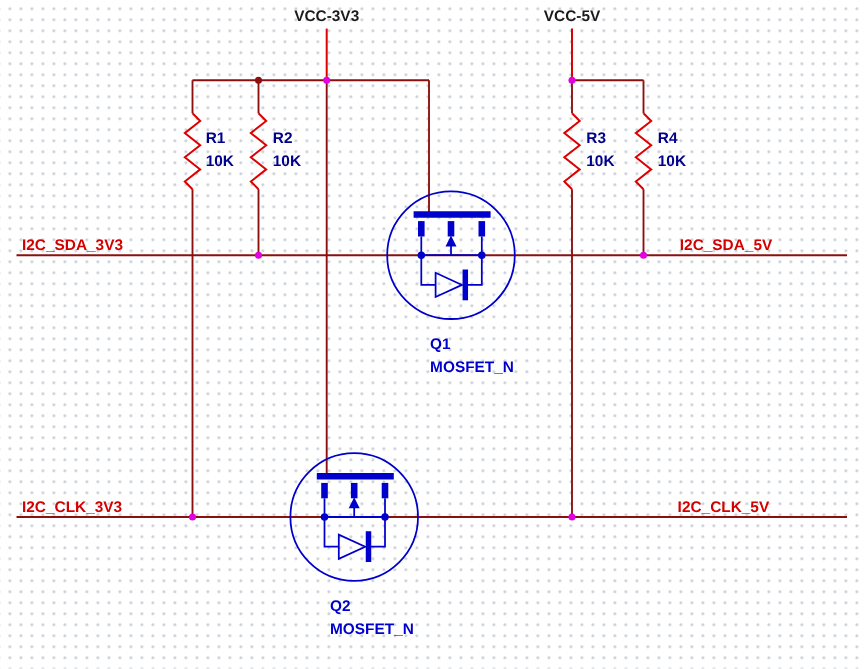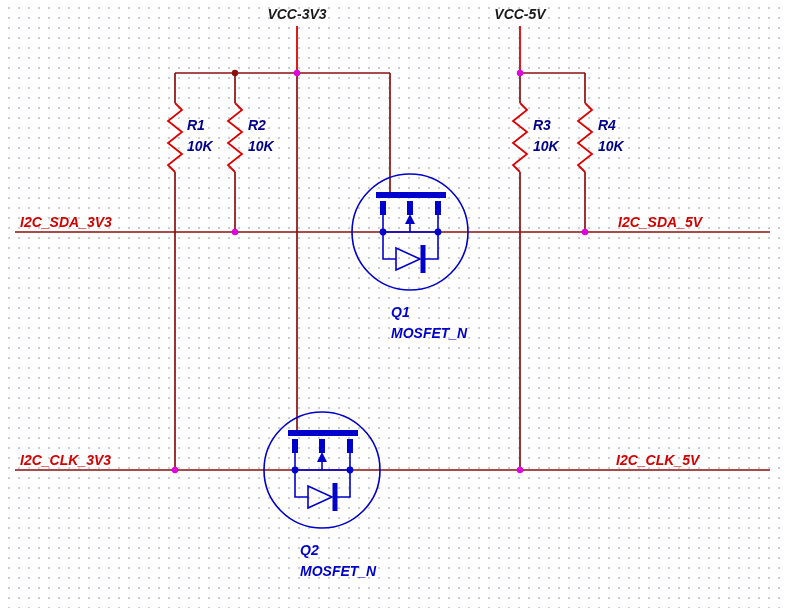--- a/index.html
+++ b/index.html
@@ -7,21 +7,20 @@
     width:786px;height:608px;
     font-family:"Liberation Sans",sans-serif;
     background:#ffffff;
   }
   .canvas{
     position:relative;width:786px;height:608px;overflow:hidden;
     background-color:var(--background,#fff);
     background-image:radial-gradient(circle, var(--grid-dot,#ccd) 1.1px, transparent 1.4px);
     background-size:10px 10px;
     background-position:4px 3px;
-    font-style:italic;
   }
   svg{position:absolute;left:0;top:0}
   .wire{stroke:var(--wire,#8b0000);stroke-width:1.7;fill:none}
   .comp{stroke:var(--component,#d00);stroke-width:1.8;fill:none}
   .dev{stroke:var(--device,#00c);stroke-width:1.6;fill:none}
   .dev-thick{stroke:var(--device,#00c);stroke-width:6;fill:none}
   .dev-bar{stroke:var(--device,#00c);stroke-width:5;fill:none}
   .dev-fill{fill:var(--device,#00c);stroke:none}
   .junction{fill:var(--junction,#e0e)}
   .junction-dark{fill:var(--wire,#8b0000)}

